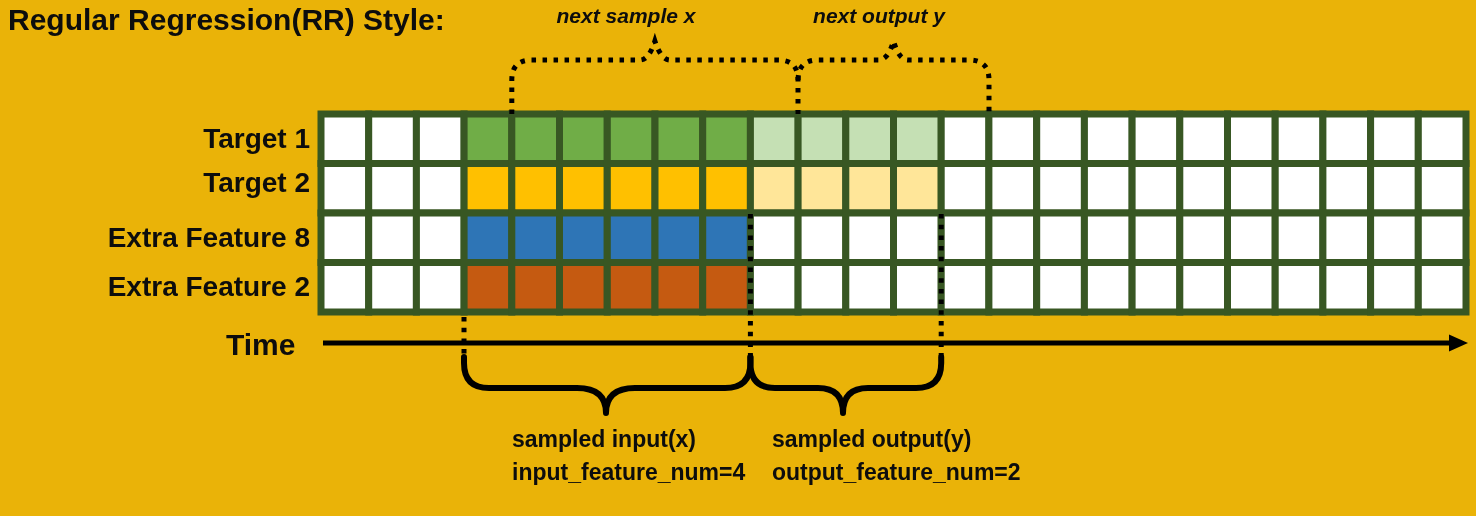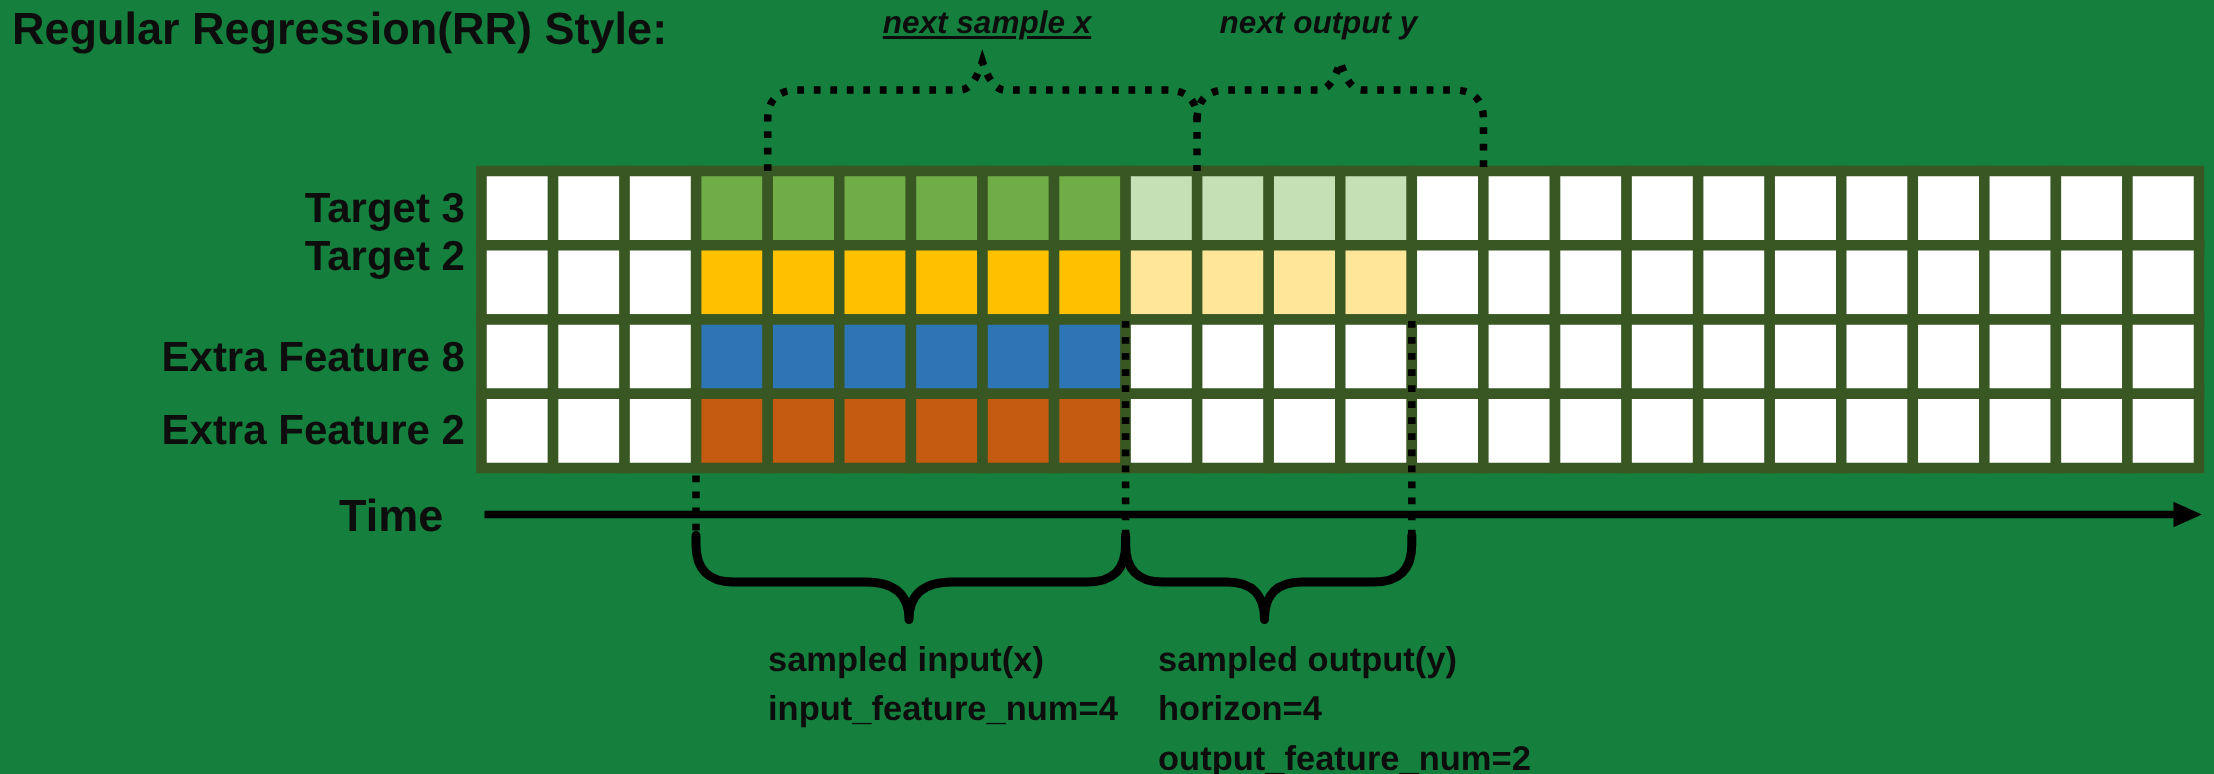--- a/index.html
+++ b/index.html
@@ -1,39 +1,39 @@
 <!DOCTYPE html>
 <html><head>
 <meta charset="utf-8">
 <style>
   html,body{margin:0;padding:0;background:#ffffff;}
   .canvas{
     position:relative;
     width:1476px;height:516px;
-    background:#15803d;
+    background:#eab308;
     font-family:"Liberation Sans","DejaVu Sans",sans-serif;
     color:#0d0d0d;
     overflow:hidden;
   }
   .abs{position:absolute;}
   .title{
     left:8px;top:3px;
     font-size:30px;font-weight:bold;
     letter-spacing:0px;
     white-space:nowrap;
   }
   .next-label{
     top:4px;
     font-size:21px;
     font-style:italic;
     font-weight:600;
     text-align:center;
     white-space:nowrap;
   }
-  .next-x{left:516px;width:284px;text-decoration:underline;}
+  .next-x{left:484px;width:284px;}
   .next-y{left:784px;width:190px;}
   .row-label{
     right:1166px;
     width:300px;
     text-align:right;
     font-size:28px;font-weight:bold;
     white-space:nowrap;
     line-height:30px;
   }
   .time-label{
@@ -177,31 +177,30 @@
       <path d="M464,357 V363 Q464,388 489,388 H577 Q606,388 606,413 Q606,388 635,388 H725 Q750.4,388 750.4,363 V357"></path>
       <path d="M750.4,357 V363 Q750.4,388 775,388 H818 Q843,388 843,413 Q843,388 868,388 H916 Q941.2,388 941.2,363 V357"></path>
     </g>
   </svg>
 
   <div class="abs title">Regular Regression(RR) Style:</div>
 
   <div class="abs next-label next-x">next sample x</div>
   <div class="abs next-label next-y">next output y</div>
 
-  <div class="abs row-label" style="top:124px">Target 3</div>
-  <div class="abs row-label" style="top:156px">Target 2</div>
+  <div class="abs row-label" style="top:124px">Target 1</div>
+  <div class="abs row-label" style="top:168px">Target 2</div>
   <div class="abs row-label" style="top:223px">Extra Feature 8</div>
   <div class="abs row-label" style="top:272px">Extra Feature 2</div>
 
   <div class="abs time-label">Time</div>
 
   <div class="abs caption caption-left">
     <div>sampled input(x)</div>
     <div>input_feature_num=4</div>
   </div>
 
   <div class="abs caption caption-right">
     <div>sampled output(y)</div>
-    <div>horizon=4</div>
     <div>output_feature_num=2</div>
   </div>
 
 </div>
 
 </body></html>

